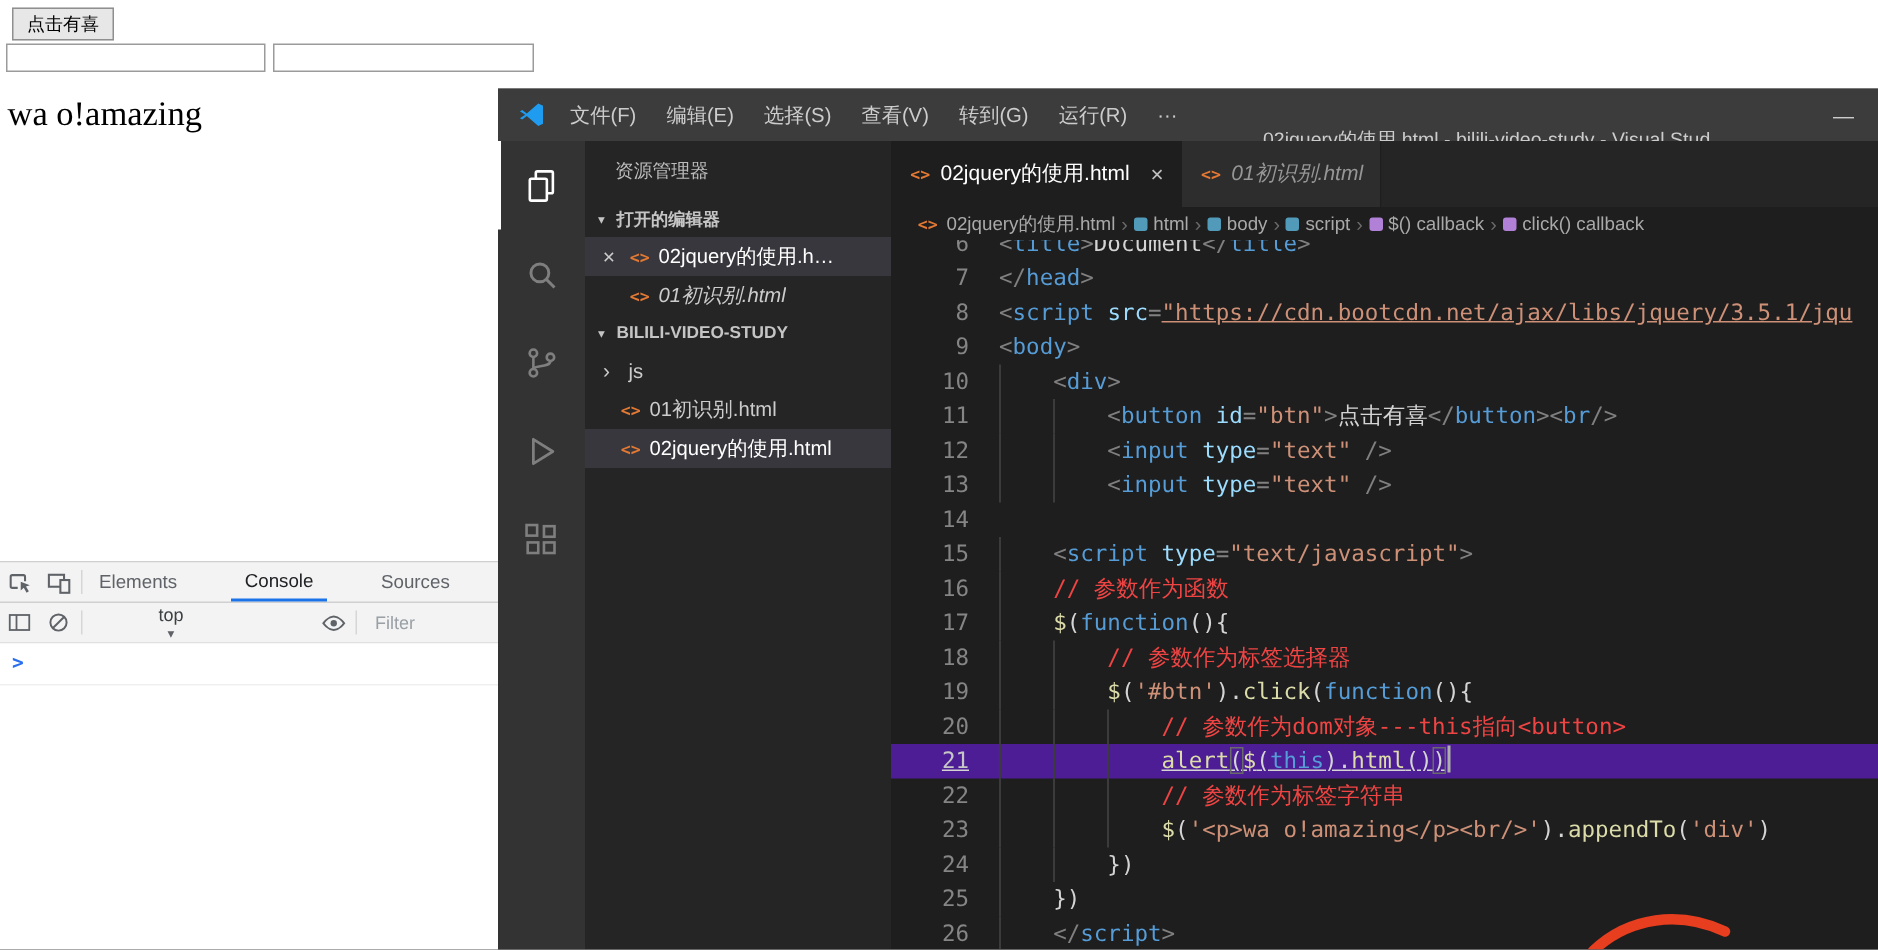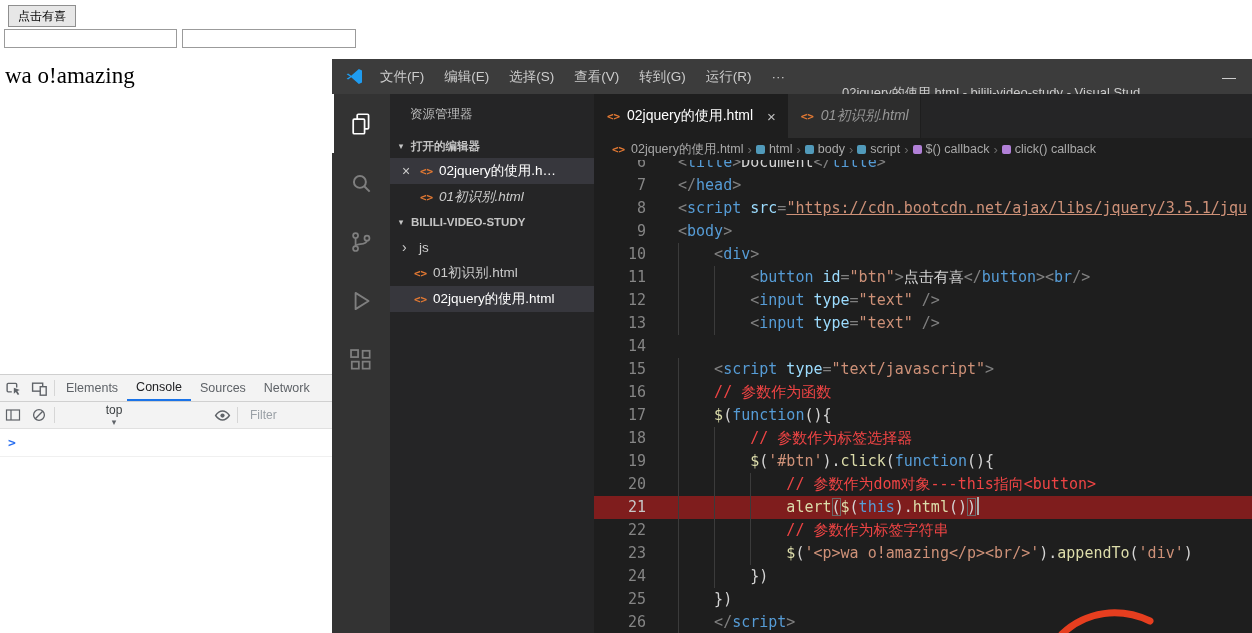--- a/index.html
+++ b/index.html
@@ -17,21 +17,21 @@
   .output{position:absolute;left:5px;top:63px;font-family:"Liberation Serif","DejaVu Serif",serif;
           font-size:23px;color:#000;}
 
   
   .devtools{position:absolute;left:0;top:374px;width:332px;height:259px;background:#fff;
             border-top:1px solid #cfcfcf;overflow:hidden;font-size:12px;color:#333;}
   .dt-row1{height:27px;display:flex;align-items:stretch;background:#f3f3f3;border-bottom:1px solid #d0d0d0;}
   .dt-row2{height:27px;display:flex;align-items:center;background:#f3f3f3;border-bottom:1px solid #e0e0e0;}
   .dt-iconbtn{width:26px;display:flex;align-items:center;justify-content:center;color:#5f6368;flex:none;}
   .dt-sep{width:1px;background:#d6d6d6;margin:5px 2px;align-self:stretch;flex:none;}
-  .dt-tabs{display:flex;align-items:stretch;}
+  .dt-tabs{display:flex;align-items:stretch;gap:27px;}
   .dt-tab{display:flex;align-items:center;padding:0 9px;color:#5f6368;font-size:12.5px;cursor:pointer;}
   .dt-tab.active{color:#202124;border-bottom:2px solid #1a73e8;}
   .dt-frame{width:86px;margin-left:14px;display:flex;align-items:center;justify-content:space-between;
             color:#3c4043;padding:2px 5px;cursor:pointer;flex-direction:column;}
   .dt-caret{font-size:9px;color:#5f6368;}
   .dt-eye{margin-left:52px;}
   .dt-filter{color:#9aa0a6;margin-left:10px;}
   .dt-promptrow{display:flex;align-items:center;padding:6px 8px;border-bottom:1px solid #f0f0f0;background:#fff;}
   .dt-prompt{color:#2a6ff0;font-family:"DejaVu Sans Mono","Liberation Mono",monospace;
              font-size:13px;font-weight:bold;}
@@ -86,24 +86,24 @@
   .crumb{display:flex;align-items:center;gap:4px;cursor:pointer;}
   .crumb-sep{color:#6a6a6a;margin:0 4px;font-size:13px;}
   .crumb-ico{width:9px;height:9px;border-radius:2px;display:inline-block;flex:none;}
   .crumb-ico.tag{background:#519aba;}
   .crumb-ico.callback{background:#b180d7;}
 
   .code{flex:1;overflow:hidden;font-family:"DejaVu Sans Mono","Liberation Mono",monospace;
         font-size:15px;line-height:23px;color:#d4d4d4;}
   .code-inner{transform:translateY(-9px);}
   .code-line{display:flex;}
-  .code-line.hl{background:#7f1d1d;}
+  .code-line.hl{background:#4c1d95;text-decoration:underline;}
   .ln{width:52px;flex:none;text-align:right;color:#858585;cursor:pointer;}
   .hl .ln{color:#c6c6c6;}
-  .lc{margin-left:32px;flex:1;white-space:pre;}
+  .lc{margin-left:20px;flex:1;white-space:pre;}
   .ind{display:inline-block;height:23px;vertical-align:top;
        background:repeating-linear-gradient(90deg,#3b3b3b 0,#3b3b3b 1px,transparent 1px,transparent 4ch);}
   .tk-pun{color:#808080;}
   .tk-tag{color:#569cd6;}
   .tk-attr{color:#9cdcfe;}
   .tk-str{color:#ce9178;}
   .tk-strlink{color:#ce9178;text-decoration:underline;}
   .tk-cmt{color:#ef4444;}
   .tk-kw{color:#569cd6;}
   .tk-fn{color:#dcdcaa;}

